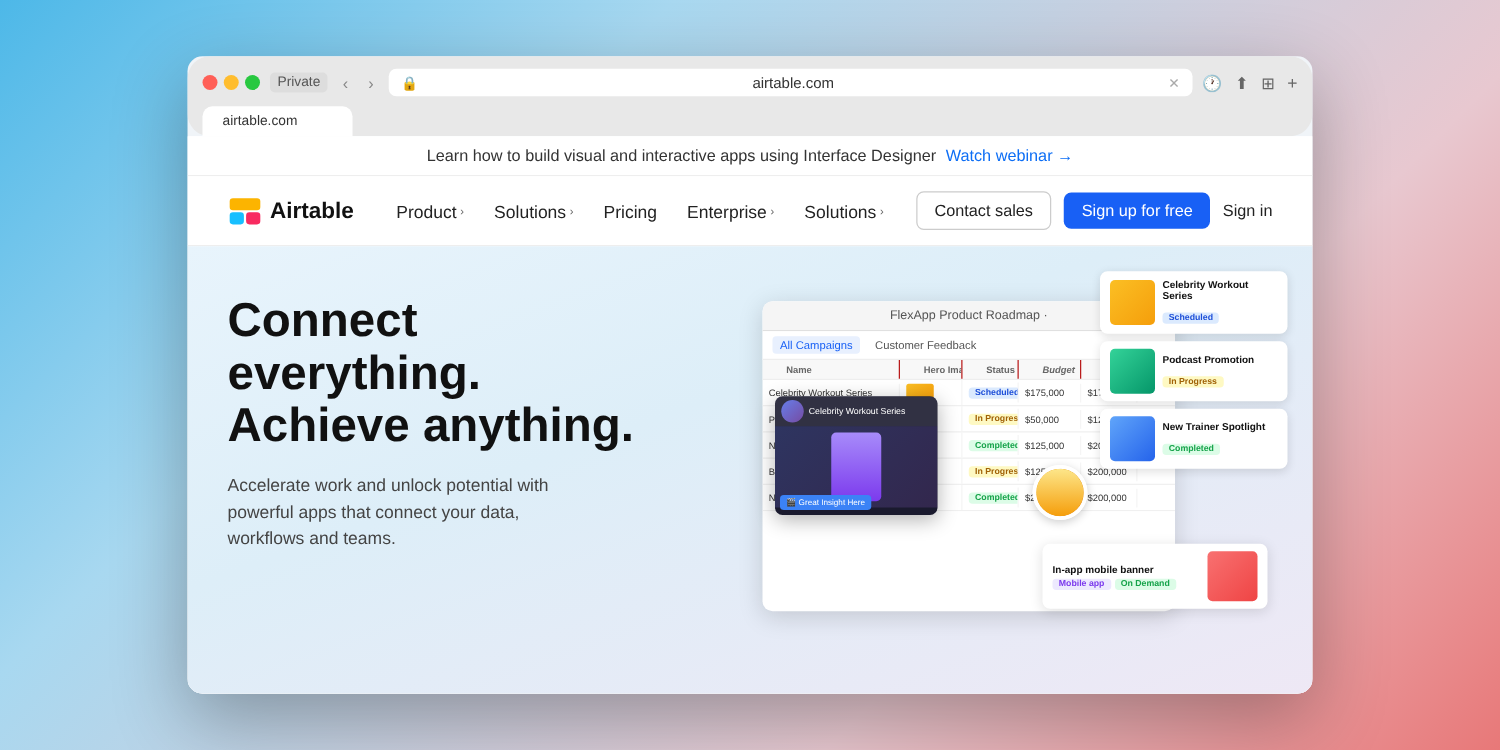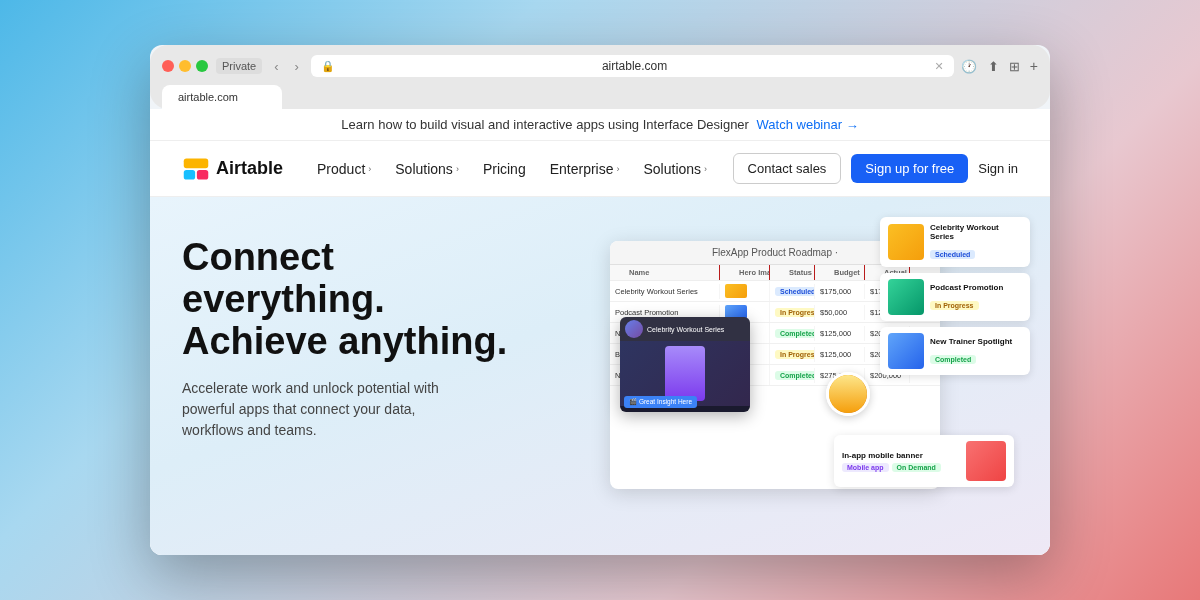--- a/index.html
+++ b/index.html
@@ -345,21 +345,21 @@
       font-size: 7.5px;
       border-right: 1px solid #b91c1c;
       flex: 1;
       white-space: nowrap;
       overflow: hidden;
     }
 
     .th:first-child { flex: 0 0 110px; }
     .th:nth-child(2) { flex: 0 0 50px; }
     .th:nth-child(3) { flex: 0 0 45px; }
-    .th:nth-child(4) { flex: 0 0 50px; }
+    .th:nth-child(4) { flex: 0 0 50px; font-style: italic; }
     .th:nth-child(5) { flex: 0 0 45px; }
 
     .table-row {
       display: flex;
       border-bottom: 1px solid #f0f0f0;
       align-items: center;
     }
 
     .td {
       padding: 3px 5px;
@@ -655,20 +655,24 @@
         <h1 class="hero-headline">Connect everything.<br>Achieve anything.</h1>
         <p class="hero-subtext">Accelerate work and unlock potential with powerful apps that connect your data, workflows and teams.</p>
       </div>
 
       <div class="hero-visual">
 
         <div class="spreadsheet-card">
           <div class="card-header">
             <span>FlexApp Product Roadmap ·</span>
           </div>
+          <div class="card-toolbar">
+            <span class="toolbar-tab active">All Campaigns</span>
+            <span class="toolbar-tab">Customer Feedback</span>
+          </div>
           <div class="table-container">
             <div class="table-header-row">
               <div class="th">Name</div>
               <div class="th">Hero Image</div>
               <div class="th">Status</div>
               <div class="th">Budget</div>
               <div class="th">Actual</div>
             </div>
 
             <div class="table-row">

